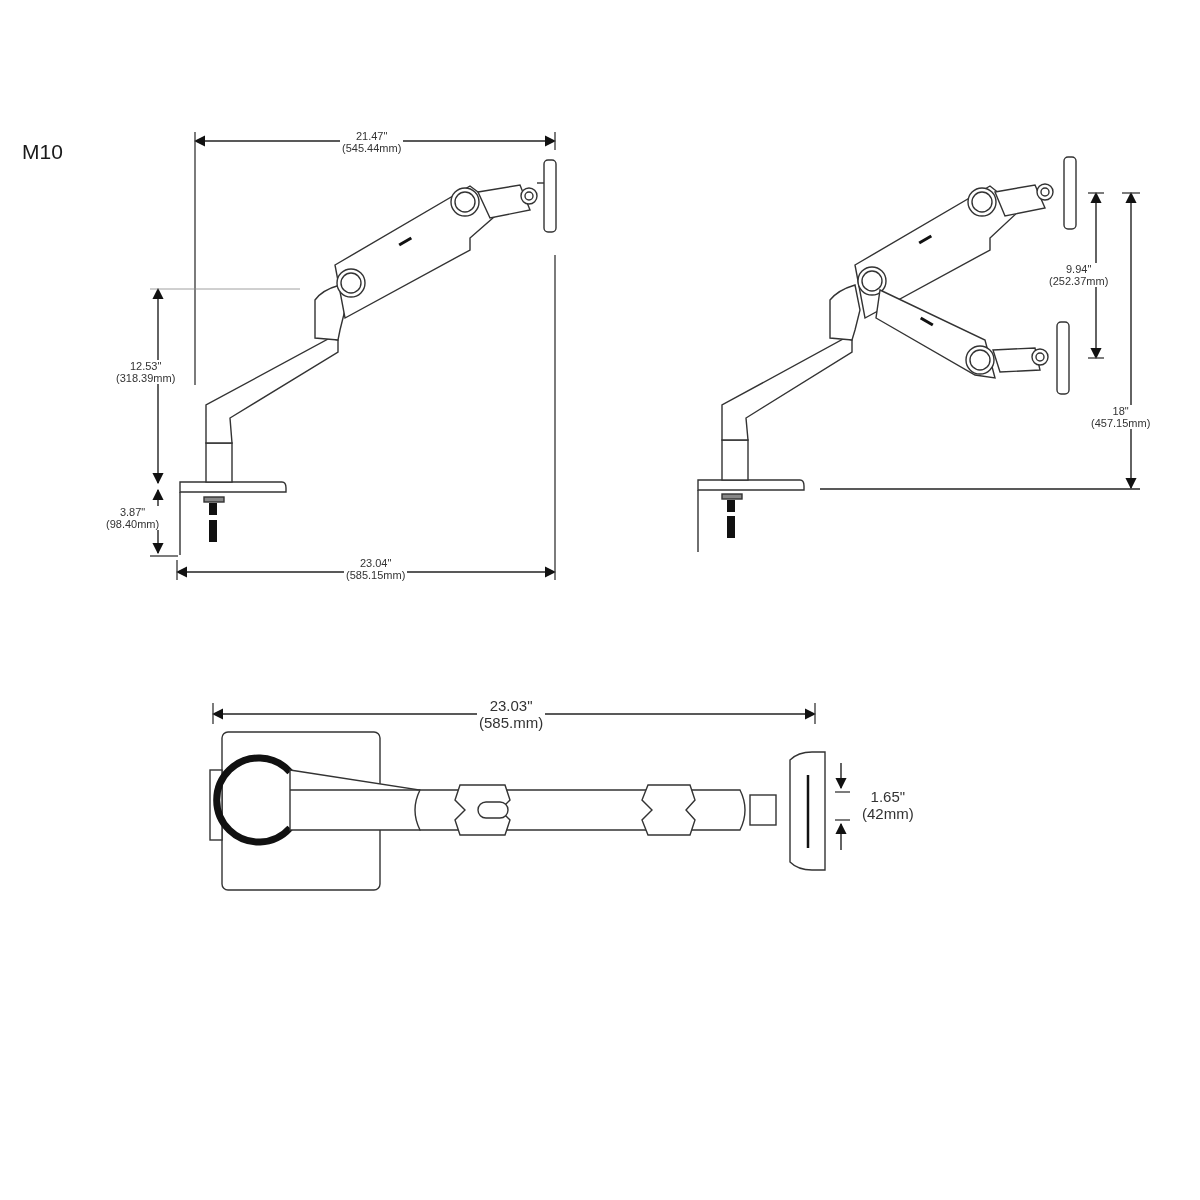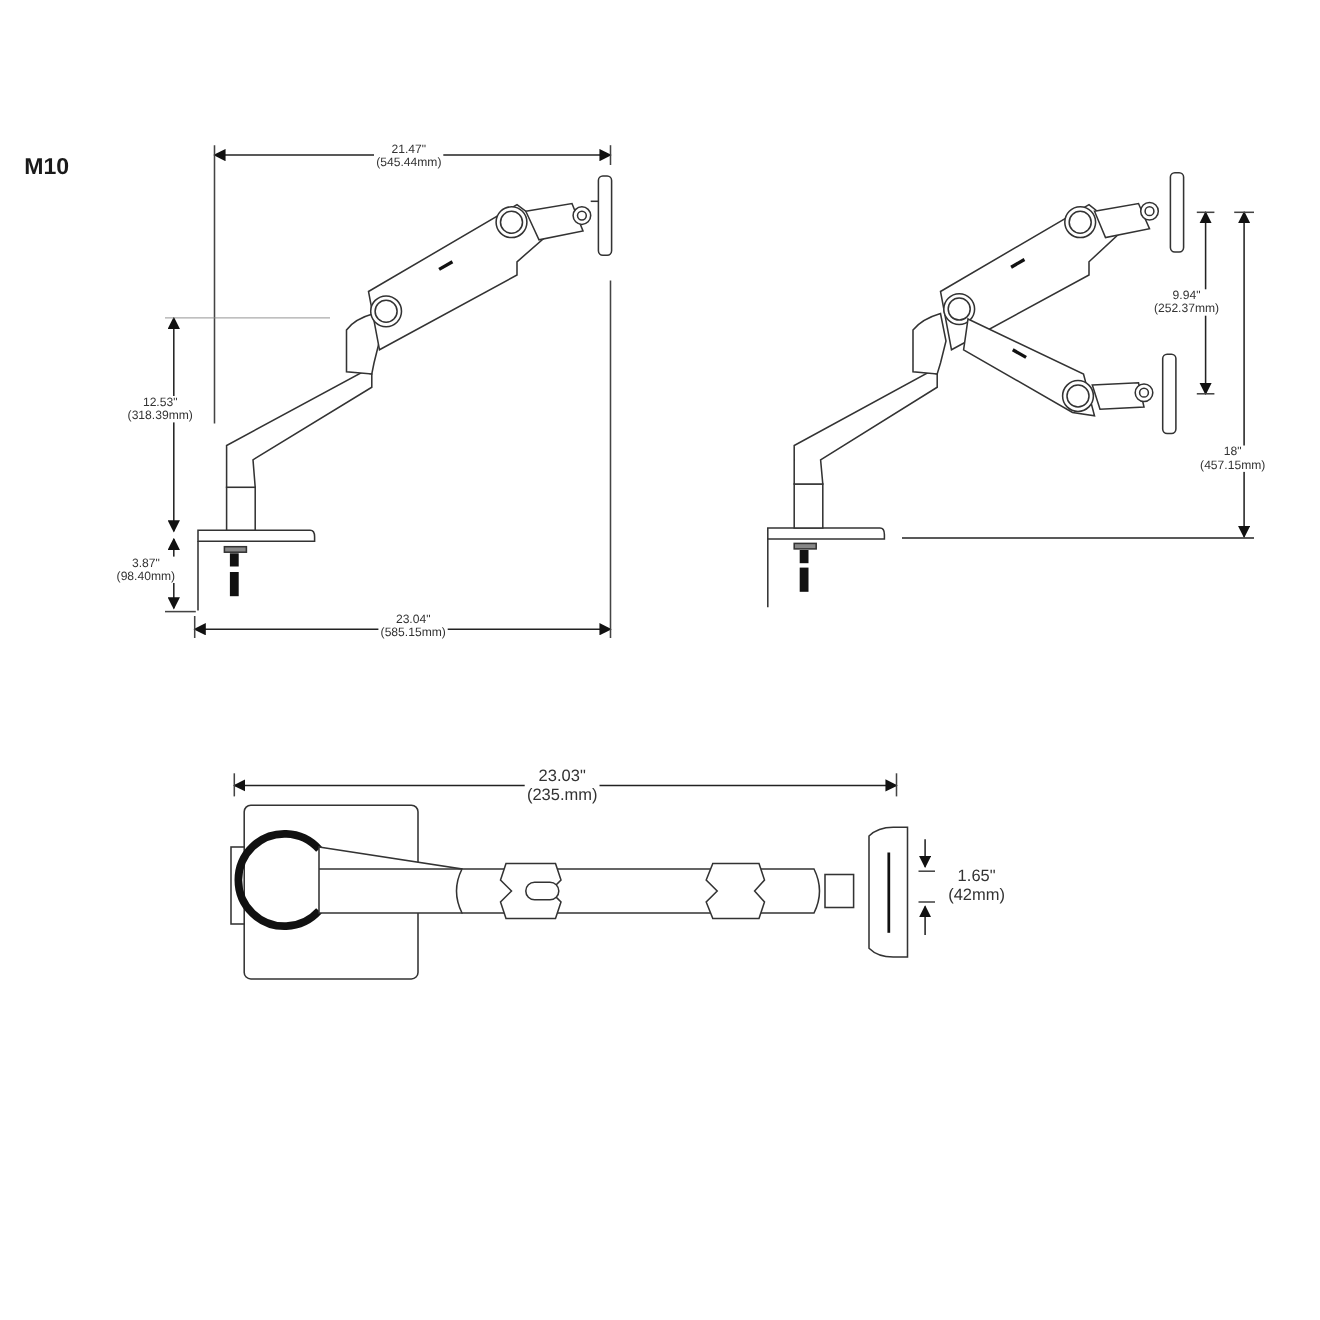--- a/index.html
+++ b/index.html
@@ -1,18 +1,18 @@
 <!DOCTYPE html>
 <html><head>
 <meta charset="utf-8">
 <style>
   html, body { margin:0; padding:0; background:#ffffff; }
   body { width:1200px; height:1200px; position:relative; overflow:hidden;
          font-family:"Liberation Sans", sans-serif; color:#222; }
-  .title { position:absolute; left:22px; top:140px; font-size:21px; font-weight:bold; color:#1a1a1a; }
+  .title { position:absolute; left:22px; top:140px; font-size:21px; font-weight:normal; color:#1a1a1a; }
   .dim { position:absolute; text-align:center; font-size:11px; line-height:12px; color:#333; background:#fff; padding:0 2px; white-space:nowrap; }
   .dim.big { font-size:15px; line-height:17px; }
   svg { position:absolute; left:0; top:0; }
 </style>
 </head>
 <body>
 
 <div class="title">M10</div>
 
 <svg width="1200" height="1200" viewBox="0 0 1200 1200">
@@ -152,18 +152,18 @@
   <div>9.94"</div>
   <div>(252.37mm)</div>
 </div>
 <div class="dim" style="left:1089px;top:405px;">
   <div>18"</div>
   <div>(457.15mm)</div>
 </div>
 
 <div class="dim big" style="left:477px;top:697px;">
   <div>23.03"</div>
-  <div>(235.mm)</div>
+  <div>(585.mm)</div>
 </div>
 <div class="dim big" style="left:860px;top:788px;">
   <div>1.65"</div>
   <div>(42mm)</div>
 </div>
 
 </body></html>

